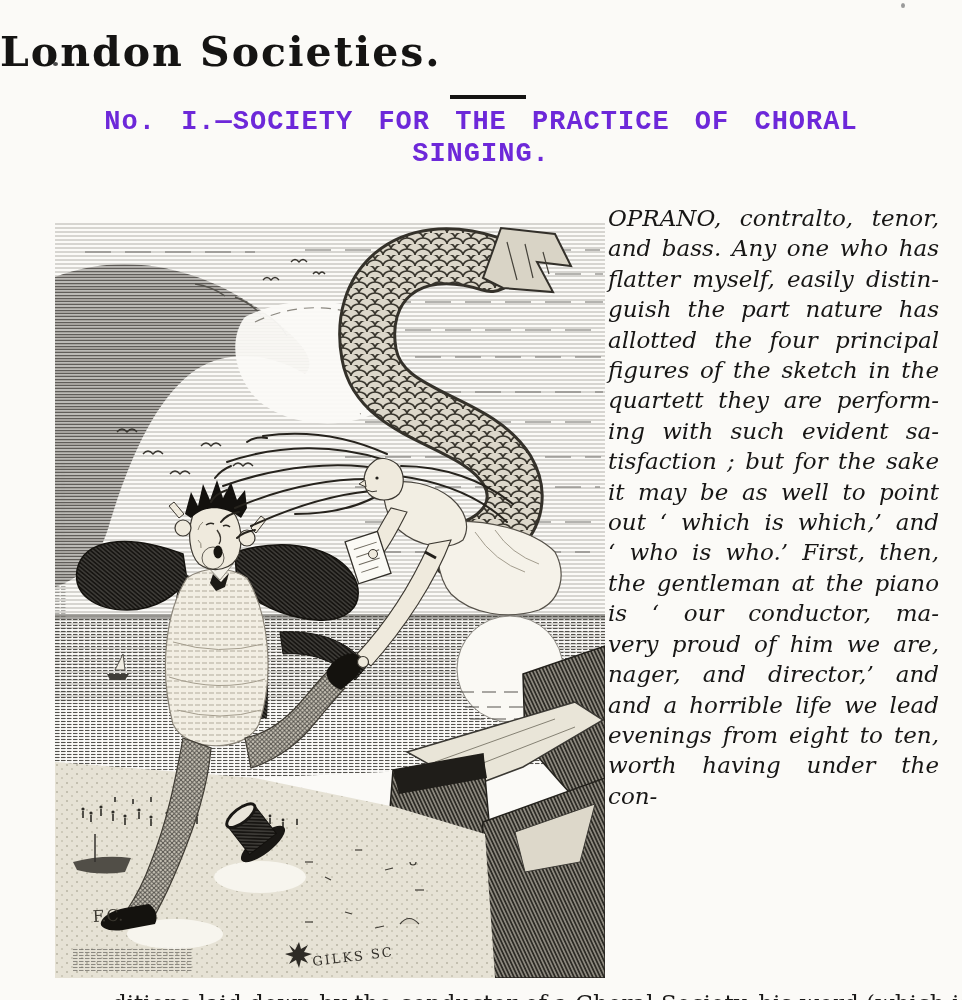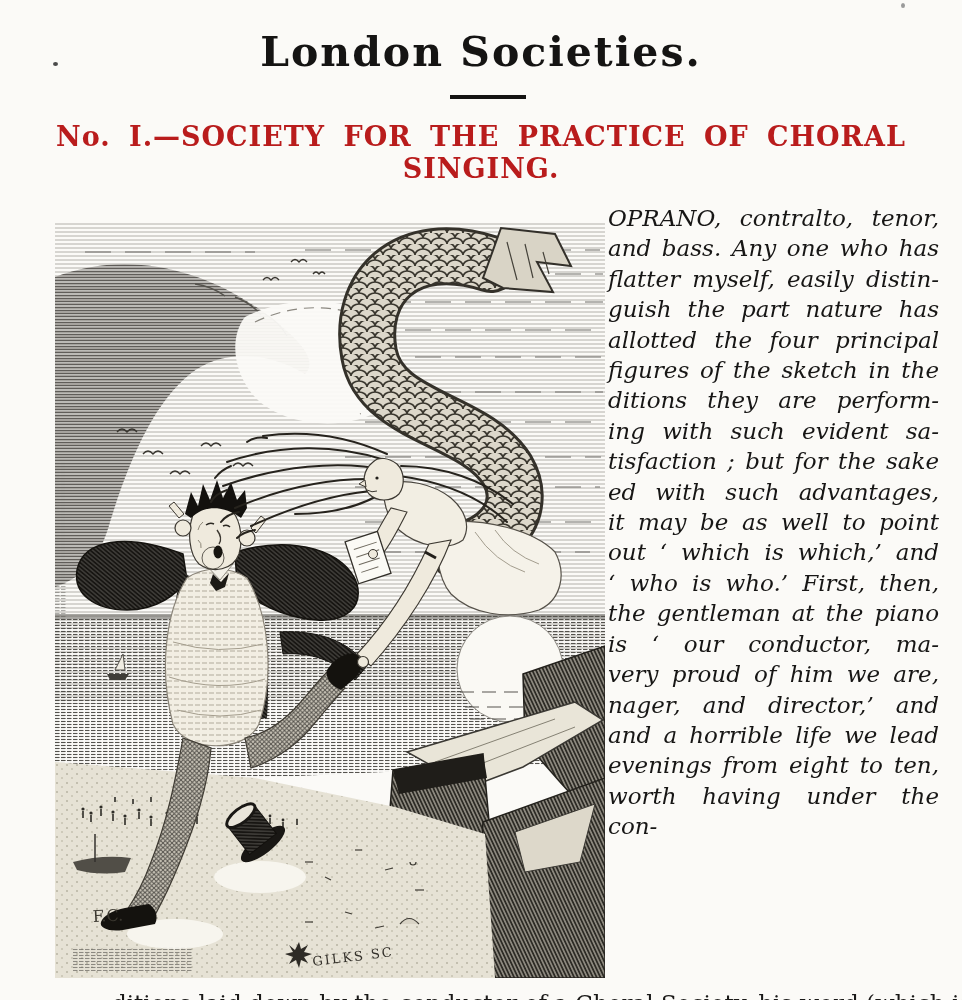--- a/index.html
+++ b/index.html
@@ -6,31 +6,31 @@
   .page{
     position:relative; width:962px; height:1000px; margin:0 auto;
     background:#fbfaf7; overflow:hidden; color:#1b1a18;
     font-family:"DejaVu Serif", serif;
   }
   .speck{position:absolute; border-radius:50%;}
   .s1{left:53px; top:62px; width:5px; height:4px; background:#4a4a4a;}
   .s2{left:901px; top:3px; width:4px; height:5px; background:#9a9a9a;}
   .masthead{
     position:absolute; top:28px; left:0; width:100%; margin:0;
-    text-align:center; font-size:41px; font-weight:700; letter-spacing:2px;
+    font-size:41px; font-weight:700; letter-spacing:2px;
     font-family:"DejaVu Serif", serif; color:#151413;
   }
   .rule{
     position:absolute; top:95px; left:450px; width:76px; height:4px;
     background:#141312;
   }
   .headline{
-    position:absolute; top:121px; left:0; width:100%; margin:0;
+    position:absolute; top:106px; left:0; width:100%; margin:0;
     text-align:center; font-size:27px; font-weight:700; line-height:1.2;
-    letter-spacing:1px; word-spacing:8px; color:#b91c1c;
+    letter-spacing:1px; word-spacing:8px; color:#6d28d9;font-family:Liberation Mono, monospace;
   }
   .illustration{position:absolute; left:55px; top:222px; width:550px; height:756px;}
   .column{
     position:absolute; left:608px; top:203px; width:331px;
     font-size:23px; line-height:30.4px; color:#171615;
   }
   .tline{ text-align:justify; text-align-last:justify;font-style:italic; -moz-text-align-last:justify; }
   .cutoff{
     position:absolute; left:112px; top:990px; width:845px;
     font-size:23px; white-space:nowrap; color:#1a1918;
@@ -286,24 +286,23 @@
     </svg>
   </div>
 
   <div class="column">
       <div class="tline">OPRANO, contralto, tenor,</div>
       <div class="tline">and bass.  Any one who has</div>
       <div class="tline">flatter myself, easily distin-</div>
       <div class="tline">guish the part nature has</div>
       <div class="tline">allotted the four principal</div>
       <div class="tline">figures of the sketch in the</div>
-      <div class="tline">ditions they are perform-</div>
+      <div class="tline">quartett they are perform-</div>
       <div class="tline">ing with such evident sa-</div>
       <div class="tline">tisfaction ; but for the sake</div>
-      <div class="tline">ed with such advantages,</div>
       <div class="tline">it may be as well to point</div>
       <div class="tline">out ‘ which is which,’ and</div>
       <div class="tline">‘ who is who.’  First, then,</div>
       <div class="tline">the gentleman at the piano</div>
       <div class="tline">is ‘ our conductor, ma-</div>
       <div class="tline">very proud of him we are,</div>
       <div class="tline">nager, and director,’ and</div>
       <div class="tline">and a horrible life we lead</div>
       <div class="tline">evenings from eight to ten,</div>
       <div class="tline">worth having under the con-</div>

